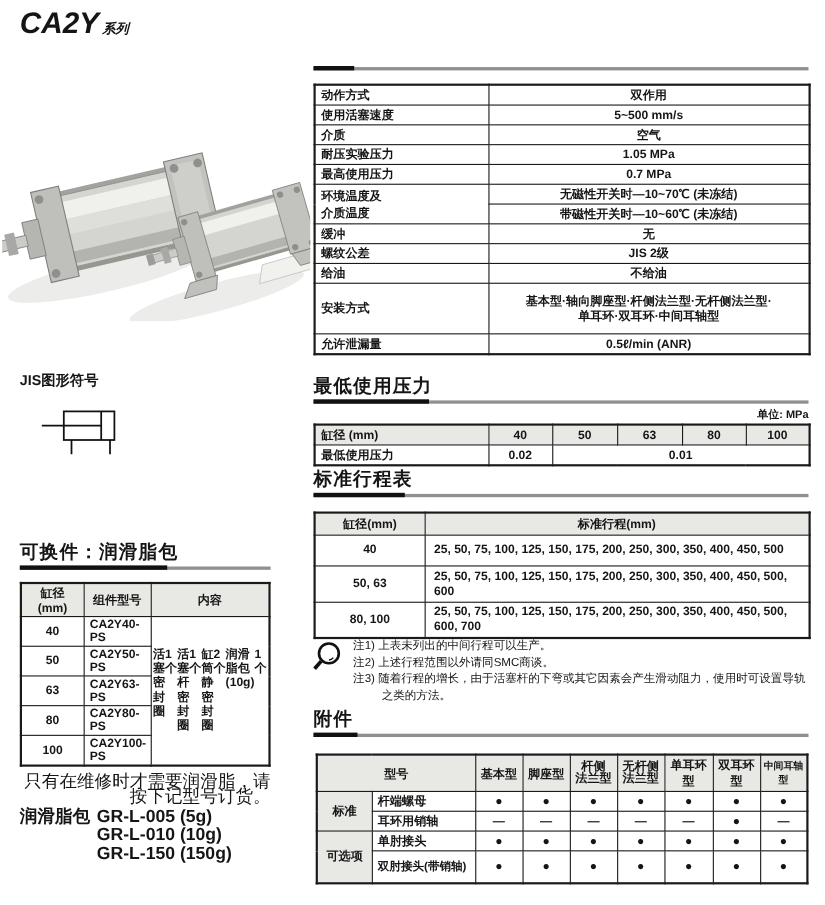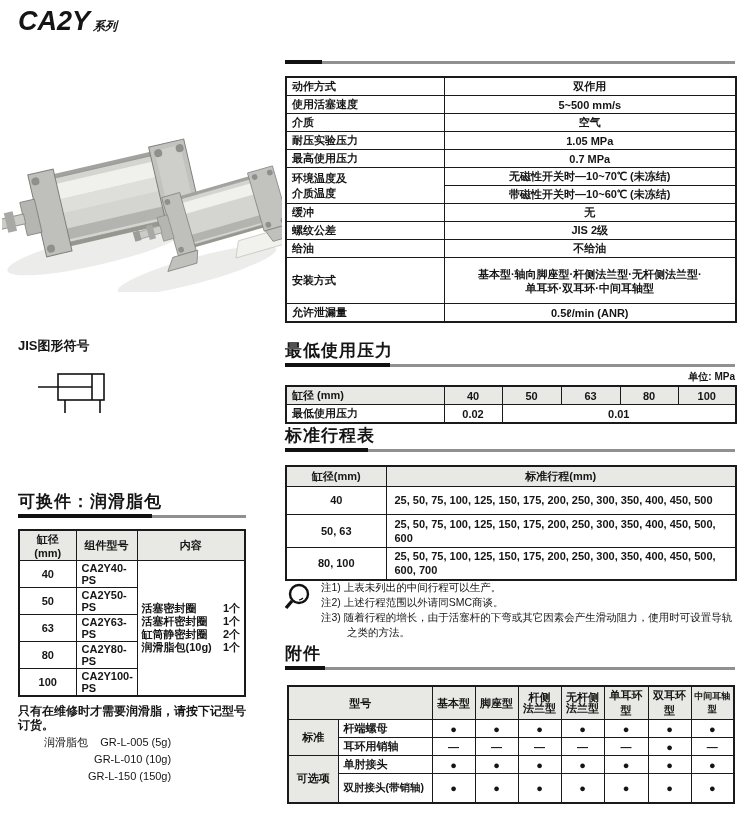--- a/index.html
+++ b/index.html
@@ -29,24 +29,24 @@
 
   .note-text { font-size:10.5px; line-height:15px; }
 
   
   .main-title { font-style:italic; font-weight:bold; }
   .main-title .big { font-size:27px; letter-spacing:0px; }
   .main-title .small { font-size:12px; margin-left:3px; }
 
   .dot-cell { font-size:12px; text-align:center; padding:0; }
 
-  .grease-row { display:flex; font-size:11px; font-weight:normal; line-height:17px;text-align:right; }
+  .grease-row { display:flex; font-size:16px; font-weight:bold; line-height:17px; }
   .grease-items div { line-height:17px; }
 
-  .seal-content { display:flex; flex-direction:column; justify-content:center; height:100%; }
+  .seal-content { display:flex; flex-direction:row; justify-content:center; height:100%; }
   .seal-content .li { display:flex; justify-content:space-between; line-height:13px; }
 </style>
 </head>
 <body>
 
 <div class="abs main-title" style="left:18px; top:6px;">
   <span class="big">CA2Y</span><span class="small">系列</span>
 </div>
 
 <svg class="abs" style="left:2px; top:118px;" width="280" height="174" viewBox="0 0 280 174" aria-hidden="true">
@@ -161,21 +161,21 @@
     <tr style="height:16px;">
       <td class="ctr">80</td>
       <td class="lbl">CA2Y80-PS</td>
     </tr>
     <tr style="height:16px;">
       <td class="ctr">100</td>
       <td class="lbl">CA2Y100-PS</td>
     </tr>
   </tbody>
     </table>
-  <div style="margin-top:7px; font-size:12px; font-weight:bold; line-height:14px;">只有在维修时才需要润滑脂，请按下记型号订货。</div>
+  <div style="margin-top:7px; font-size:16px; font-weight:normal; line-height:14px;text-align:right;">只有在维修时才需要润滑脂，请按下记型号订货。</div>
   <div class="grease-row" style="margin-top:2px;">
     <div style="width:70px;">润滑脂包</div>
     <div class="grease-items">
       <div>GR-L-005 (5g)</div>
       <div>GR-L-010 (10g)</div>
       <div>GR-L-150 (150g)</div>
     </div>
   </div>
 </div>
 

